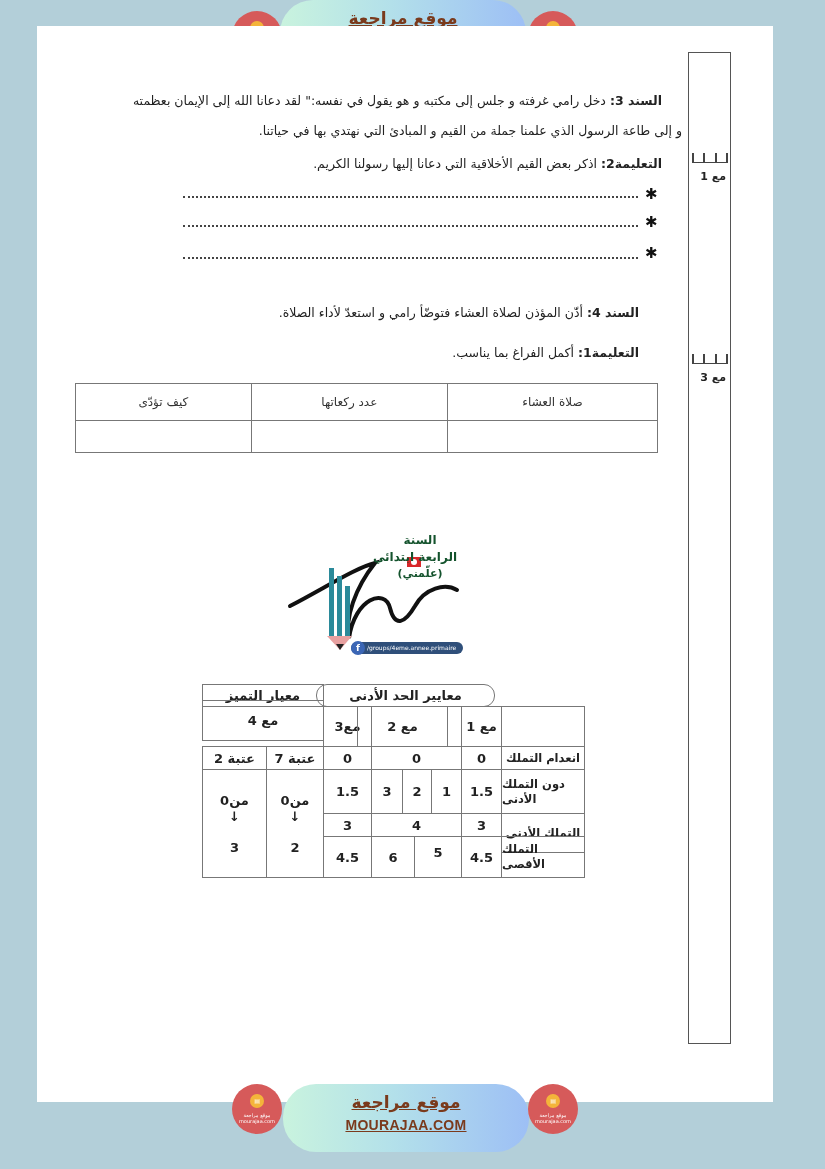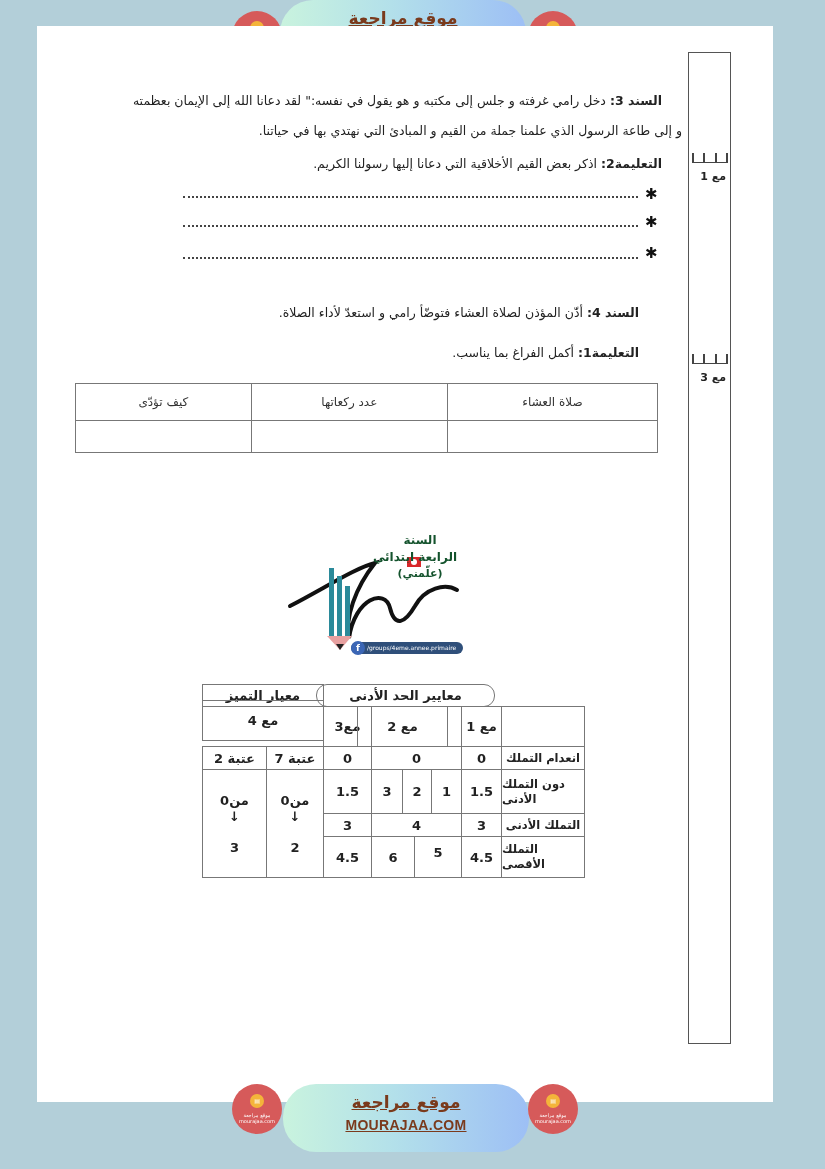--- a/index.html
+++ b/index.html
@@ -201,21 +201,21 @@
   <div class="cell" style="left:323px; top:769px; width:49px; height:45px;">1.5</div>
   <div class="cell" style="left:371px; top:769px; width:32px; height:45px;">3</div>
   <div class="cell" style="left:402px; top:769px; width:30px; height:45px;">2</div>
   <div class="cell" style="left:431px; top:769px; width:31px; height:45px;">1</div>
   <div class="cell" style="left:461px; top:769px; width:41px; height:45px;">1.5</div>
   <div class="cell small" style="left:501px; top:769px; width:84px; height:45px;">دون التملك الأدنى</div>
 
   <div class="cell" style="left:323px; top:813px; width:49px; height:24px;">3</div>
   <div class="cell" style="left:371px; top:813px; width:91px; height:24px;">4</div>
   <div class="cell" style="left:461px; top:813px; width:41px; height:24px;">3</div>
-  <div class="cell small" style="left:501px; top:813px; width:84px; height:24px;">التملك الأدنى</div>
+  <div class="cell small" style="left:501px; top:813px; width:84px; height:40px;">التملك الأدنى</div>
 
   <div class="cell" style="left:323px; top:836px; width:49px; height:42px;">4.5</div>
   <div class="cell" style="left:371px; top:836px; width:44px; height:42px;">6</div>
   <div class="cell" style="left:414px; top:836px; width:48px; height:42px; align-items:flex-start; padding-top:8px;">5</div>
   <div class="cell" style="left:461px; top:836px; width:41px; height:42px;">4.5</div>
   <div class="cell small" style="left:501px; top:836px; width:84px; height:42px;">التملك الأقصى</div>
 </div>
 
 <div class="badge" style="left:232px; top:1084px;">
   <div class="dot">▤</div>

